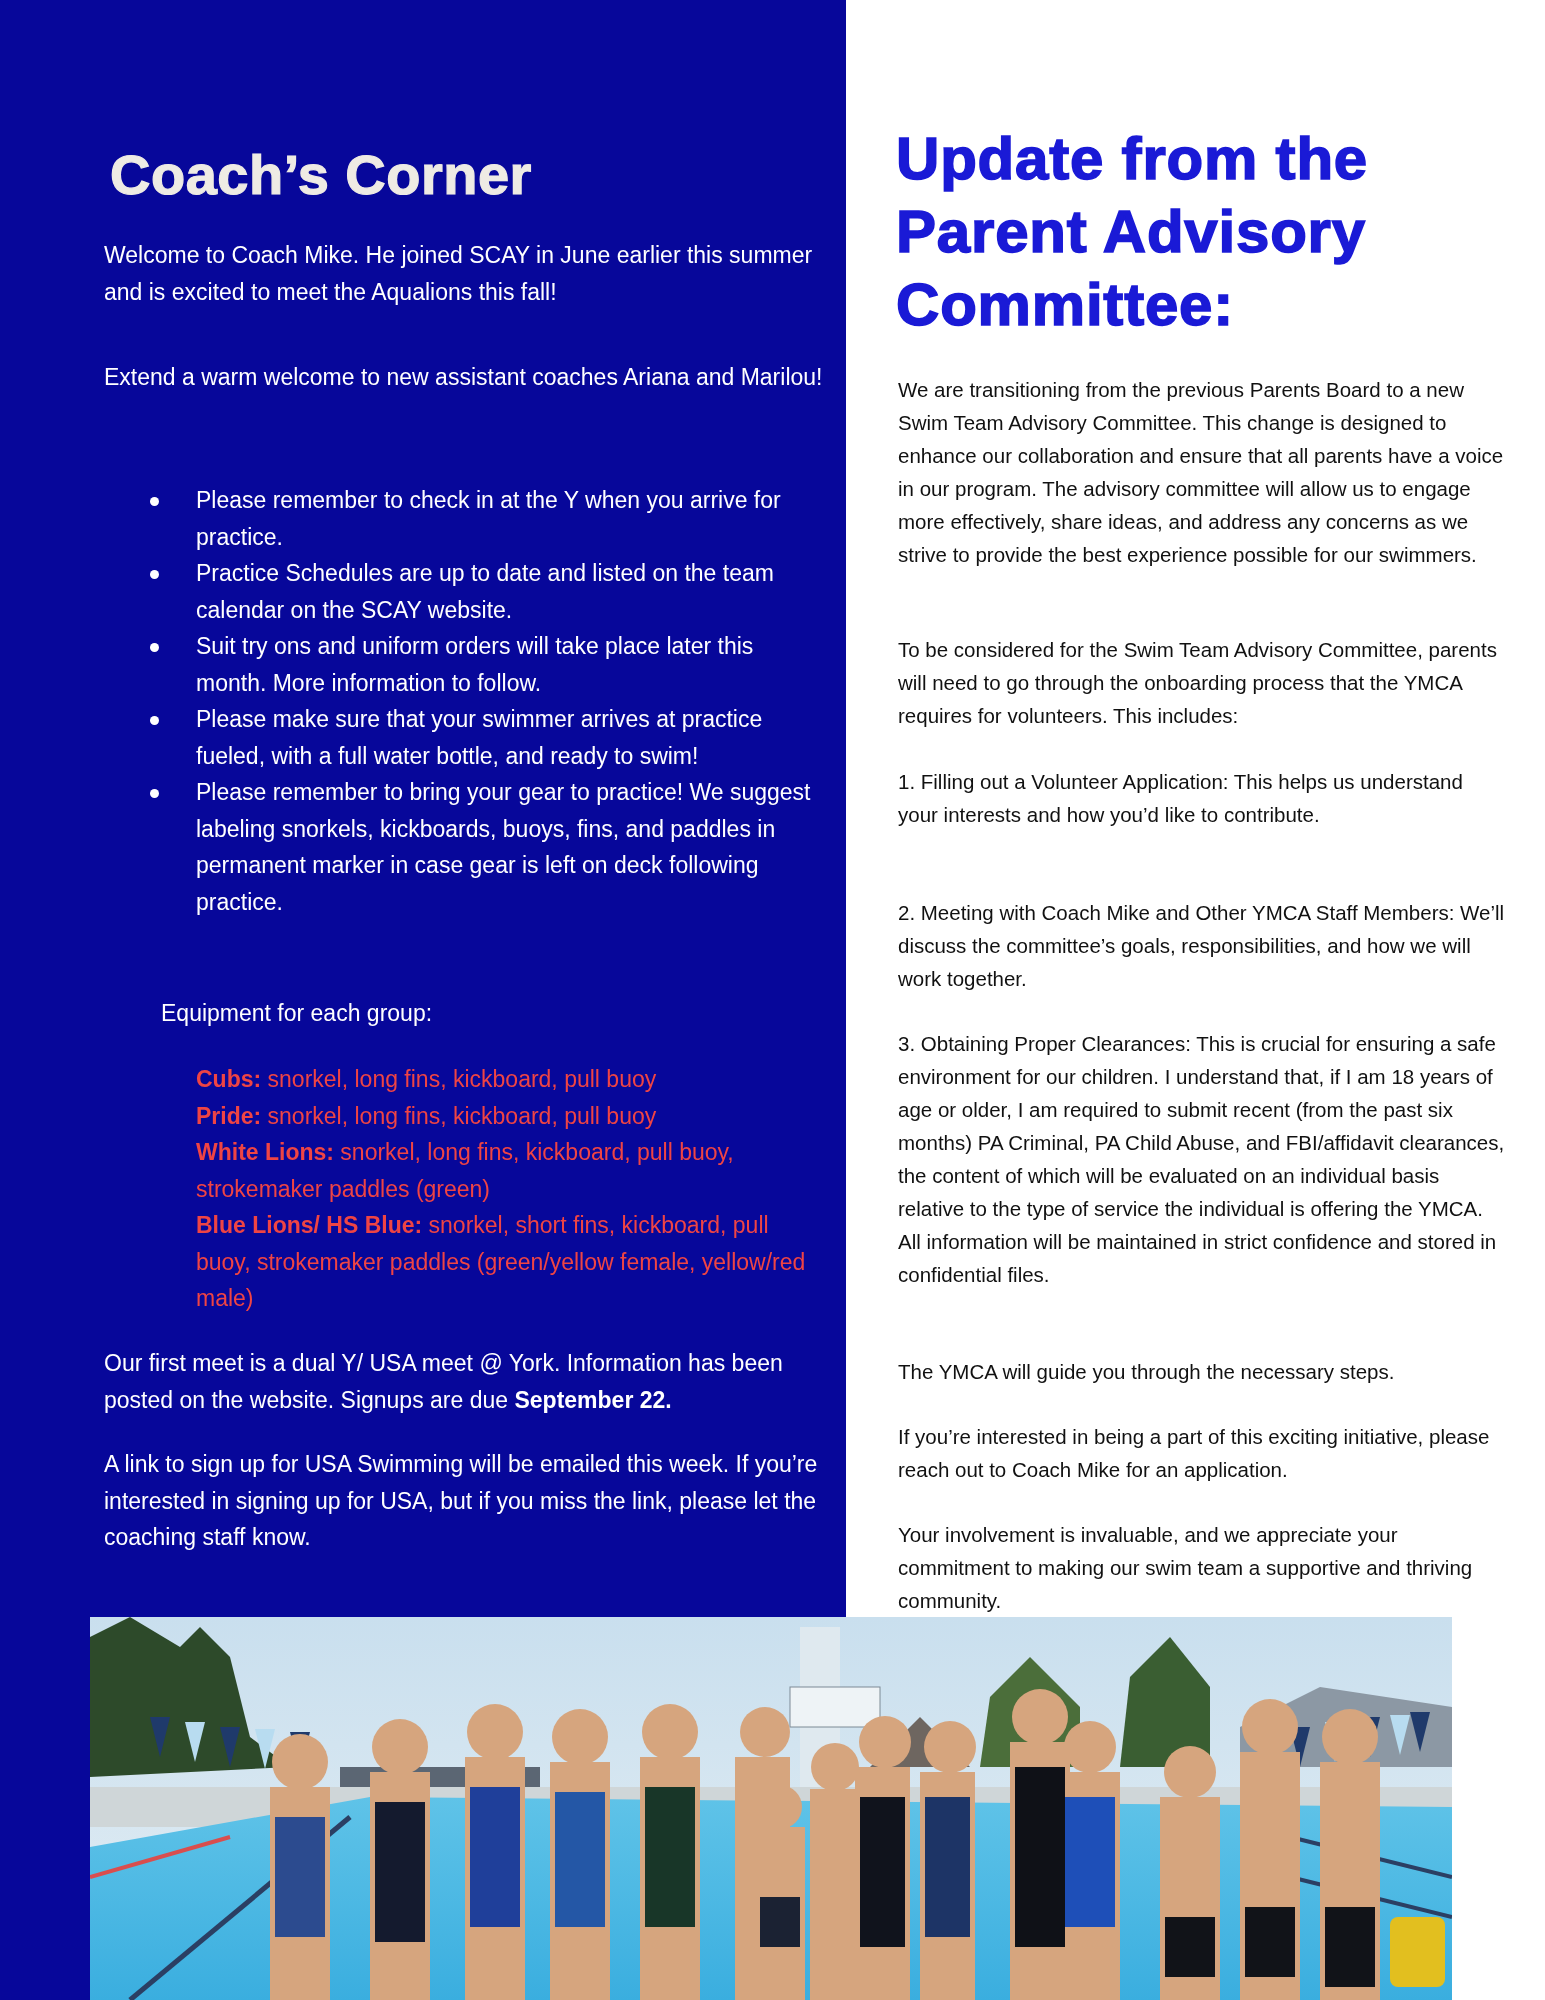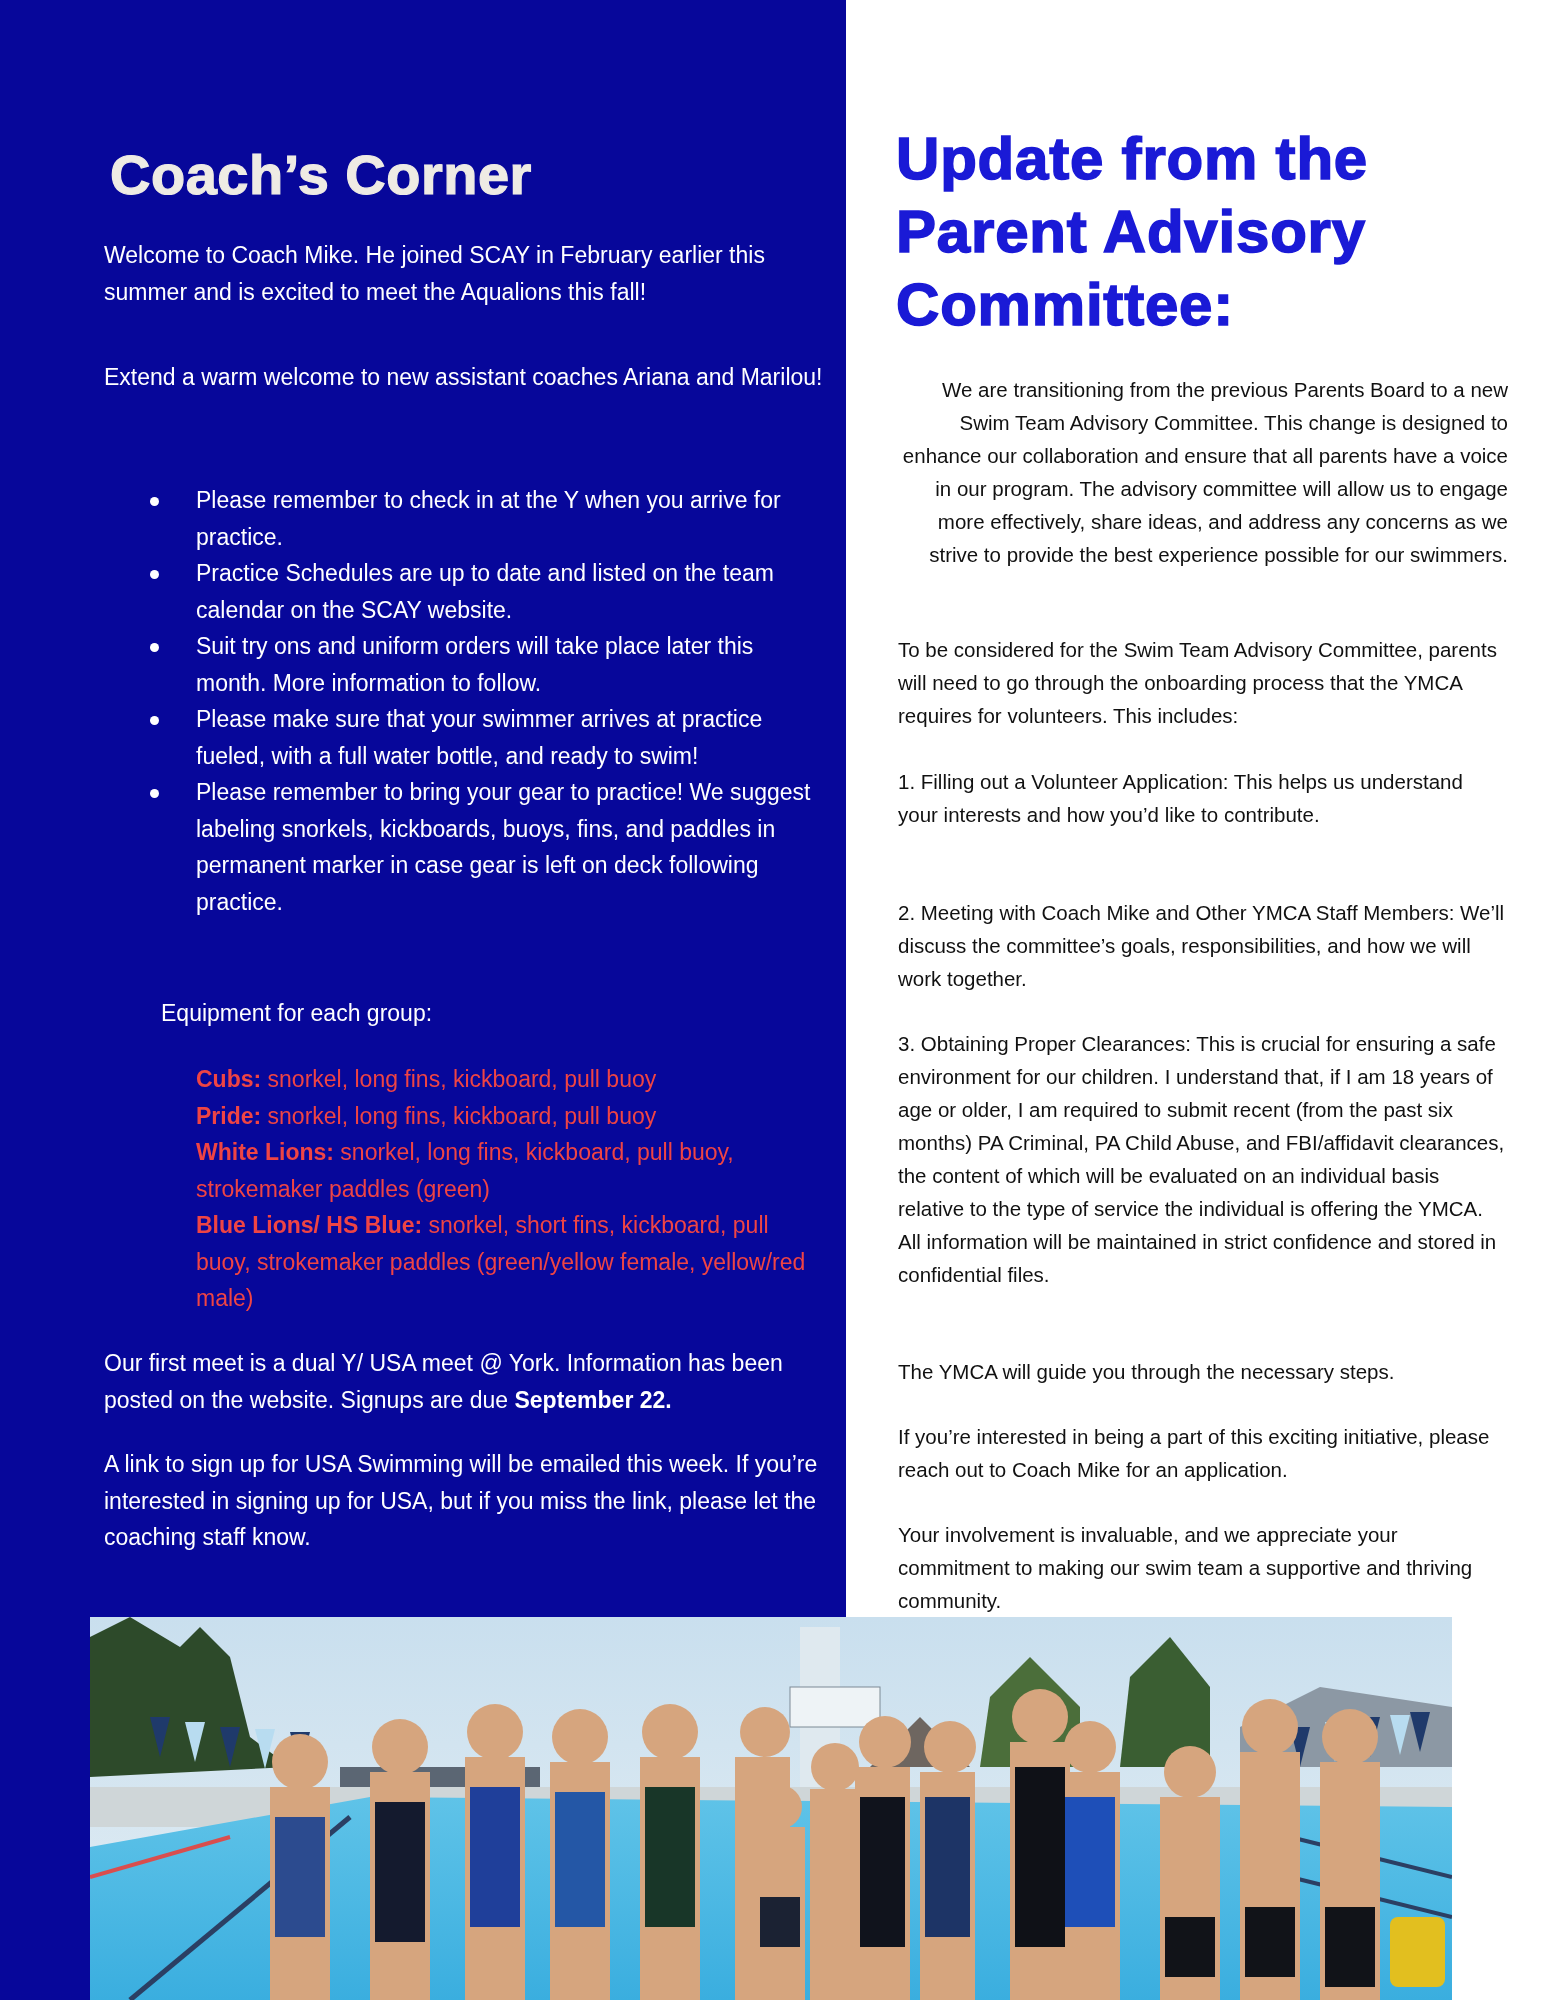--- a/index.html
+++ b/index.html
@@ -16,40 +16,40 @@
   .equip-label { position: absolute; left: 161px; top: 995px; color: #fff; font-size: 23px; line-height: 36.5px; font-family: "Liberation Sans", sans-serif; }
   .equip-list { position: absolute; left: 196px; top: 1061px; width: 630px; color: #ef4444; font-size: 23px; line-height: 36.5px; font-family: "Liberation Sans", sans-serif; }
   .equip-list div { margin: 0; }
   .equip-list b { font-weight: bold; }
   .lb-meet { top: 1345px; }
   .lb-usa { top: 1446px; }
   .right-heading { position: absolute; left: 896px; top: 122px; margin: 0; color: #1a1ad6; font-family: "Liberation Sans", sans-serif; font-weight: bold; font-size: 60px; line-height: 73px; -webkit-text-stroke: 1.6px #1a1ad6; letter-spacing: 0.8px; }
   .right-heading span { display: block; white-space: nowrap; }
   .right-body { position: absolute; left: 898px; width: 610px; color: #111111; font-family: "Liberation Sans", sans-serif; font-size: 20.5px; line-height: 33px; }
   .right-body p { margin: 0; }
-  .rb1 { top: 373px; text-align: right; }
+  .rb1 { top: 373px; }
   .rb2 { top: 633px; }
   .rb3 { top: 765px; }
   .rb4 { top: 896px; }
   .rb5 { top: 1027px; }
   .rb6 { top: 1355px; }
   .rb7 { top: 1420px; }
   .rb8 { top: 1518px; }
   .team-photo { position: absolute; left: 90px; top: 1617px; width: 1362px; height: 383px; overflow: hidden; }
   .team-photo svg { display: block; width: 100%; height: 100%; }
 </style>
 </head>
 <body>
 
 <div class="left-panel"></div>
 
 <h1 class="left-title">Coach’s Corner</h1>
 
 <div class="left-body lb-welcome">
-  <p>Welcome to Coach Mike. He joined SCAY in February earlier this summer and is excited to meet the Aqualions this fall!</p>
+  <p>Welcome to Coach Mike. He joined SCAY in June earlier this summer and is excited to meet the Aqualions this fall!</p>
 </div>
 
 <div class="left-body lb-extend">
   <p>Extend a warm welcome to new assistant coaches Ariana and Marilou!</p>
 </div>
 
 <ul class="bullets">
   <li><span class="dot"></span><span>Please remember to check in at the Y when you arrive for practice.</span></li>
   <li><span class="dot"></span><span>Practice Schedules are up to date and listed on the team calendar on the SCAY website.</span></li>
   <li><span class="dot"></span><span>Suit try ons and uniform orders will take place later this month. More information to follow.</span></li>

